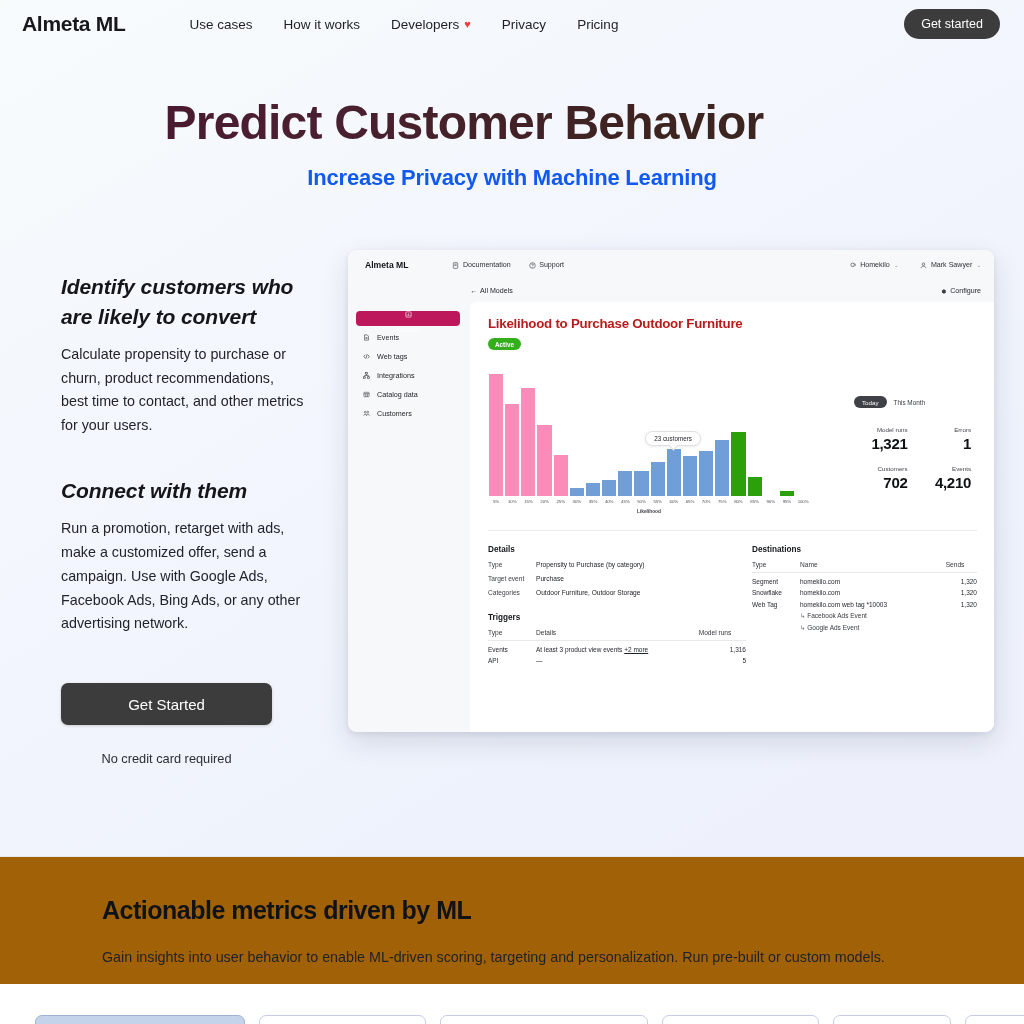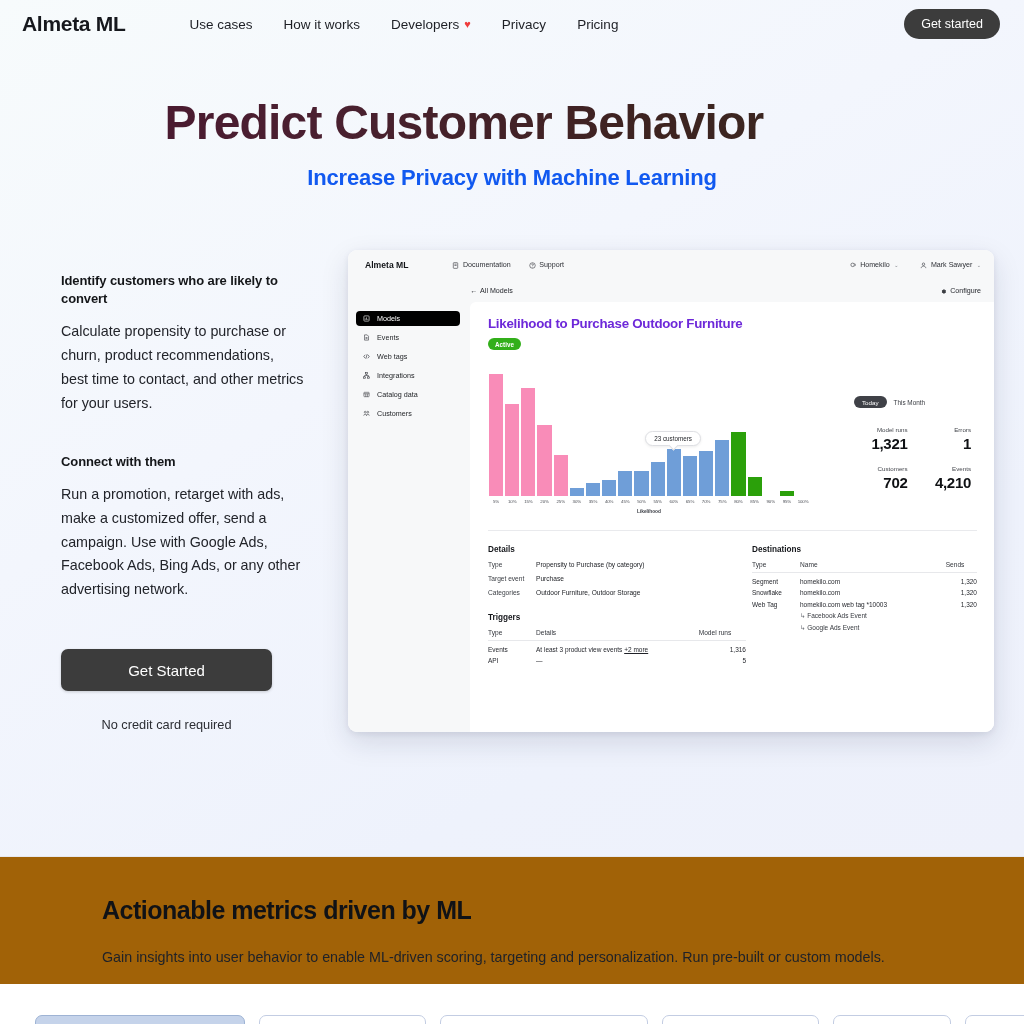--- a/index.html
+++ b/index.html
@@ -85,25 +85,26 @@
     text-align: center;
     font-size: 22px;
     font-weight: bold;
     color: #1159f0;
     letter-spacing: -0.2px;
   }
 
   
   .left-col { position: absolute; left: 61px; top: 272px; width: 252px; }
   .feat-title {
-    font-size: 13px;
+    font-size: 21px;
     font-weight: bold;
     color: #141619;
     line-height: 1.42;
     letter-spacing: -0.1px;
+    font-style: italic;
   }
   .feat-body {
     margin-top: 11px;
     font-size: 14.3px;
     color: #22242a;
     line-height: 1.67;
   }
   .feat-block-2 { margin-top: 38px; }
   .cta-wrap { margin-top: 47px; }
   .cta-btn {
@@ -176,33 +177,33 @@
 
   
   .app-side { width: 122px; flex: none; padding: 9px 10px 0 8px; }
   .side-item {
     display: flex; align-items: center; gap: 7px;
     height: 15px; padding: 0 7px;
     border-radius: 4px;
     font-size: 7.2px; color: #232529;
     margin-bottom: 4px; cursor: pointer;
   }
-  .side-item.active { background: #000000; color: #ffffff; }
+  .side-item.active { background: #be185d; color: #ffffff; flex-direction: column; }
   .side-item.active .mini-ico { color: #ffffff; }
 
   
   .app-main {
     flex: 1;
     background: #ffffff;
     border-radius: 6px 0 0 0;
     padding: 14px 17px 0 18px;
     overflow: hidden;
   }
   .panel-title {
-    font-size: 13.3px; font-weight: bold; color: #6d28d9;
+    font-size: 13.3px; font-weight: bold; color: #b91c1c;
     letter-spacing: -0.25px;
   }
   .badge-active {
     display: inline-block; margin-top: 7px;
     background: #32af1a; color: #ffffff;
     font-size: 6.3px; font-weight: bold;
     padding: 2.5px 7px; border-radius: 9px;
   }
 
   .chart-row { display: flex; margin-top: 2px; }

